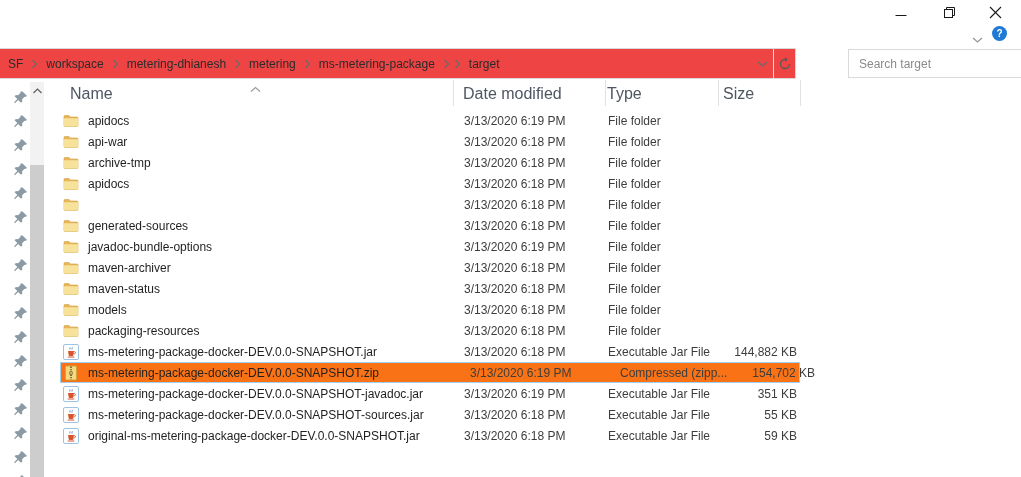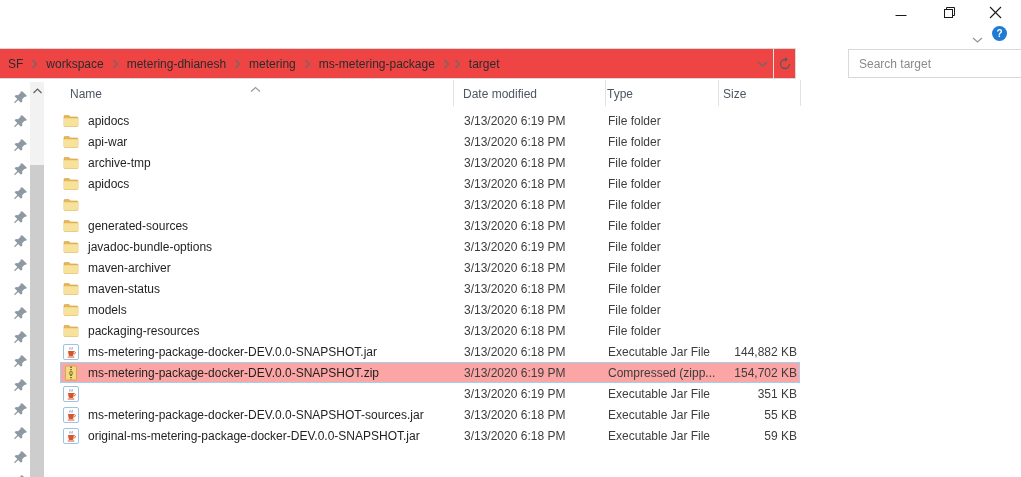--- a/index.html
+++ b/index.html
@@ -38,32 +38,32 @@
   #navpane { position:absolute; left:0; top:80px; width:50px; height:397px; background:#fff; }
   .pin { position:absolute; left:13px; width:15px; height:15px; }
   #nav-scrollbar { position:absolute; left:30px; top:2px; width:14px; height:395px; background:#f2f2f2; }
   #nav-scroll-up { position:absolute; left:0; top:2px; width:14px; height:14px;
                    display:flex; align-items:center; justify-content:center; }
   #nav-scroll-thumb { position:absolute; left:0; top:83px; width:14px; height:312px; background:#cdcdcd; }
 
   
   #list-header { position:absolute; left:60px; top:82px; width:740px; height:24px;
                  display:grid; grid-template-columns:395px 151px 114px 80px;
-                 align-items:center; font-size:12px; color:#4e5662; }
+                 align-items:center; font-size:16px; color:#4e5662; }
   #list-header .hcell { padding-left:10px; cursor:default; }
   #list-header .hcell.hdate { padding-left:8px; }
   #list-header .hcell.htype { padding-left:1px; }
   #list-header .hcell.hsize { padding-left:3px; }
   .colsep { position:absolute; top:80px; width:1px; height:26px; background:#e2e2e2; }
   #sort-chevron { position:absolute; left:250px; top:79px; }
 
   #rows { position:absolute; left:60px; top:110px; width:740px; }
   .row { display:grid; grid-template-columns:395px 151px 114px 80px; height:21px;
          align-items:center; border:1px solid transparent; font-size:12px; cursor:default; }
-  .row.selected { border-color:#9ed0f4; background:#fca5a5; }
+  .row.selected { border-color:#9ed0f4; background:#f97316;gap:6px; }
   .cell.name { display:flex; align-items:center; overflow:hidden; padding-left:2px; }
   .ficon { width:16px; height:16px; margin-right:9px; flex:0 0 16px; position:relative; }
   .ficon svg { display:none; position:absolute; left:0; top:0; }
   .ficon.folder svg.i-folder { display:block; }
   .ficon.jar svg.i-jar { display:block; }
   .ficon.zip svg.i-zip { display:block; }
   .fname { color:#1f1f1f; white-space:nowrap; }
   .cell.date { color:#3d3d3d; padding-left:8px; white-space:nowrap; }
   .cell.type { color:#3d3d3d; padding-left:1px; white-space:nowrap; overflow:hidden; }
   .cell.size { color:#3d3d3d; text-align:right; padding-right:4px; white-space:nowrap; }
@@ -462,20 +462,21 @@
 
         <svg class="i-jar" width="16" height="16" viewBox="0 0 16 16">
           <rect x="0.5" y="0.5" width="15" height="15" rx="1.5" fill="#ffffff" stroke="#9ec3e2" stroke-width="1"></rect>
           <path d="M5 7 H11 L10.3 11.2 C10.2 11.7 9.8 12 9.3 12 H6.7 C6.2 12 5.8 11.7 5.7 11.2 Z" fill="#d6552c"></path>
           <path d="M11 7.6 C12.2 7.6 12.6 8.3 12.4 9 C12.2 9.7 11.4 10.1 10.6 10" fill="none" stroke="#d6552c" stroke-width="0.9"></path>
           <path d="M6.8 5.5 C6.4 4.6 7.4 4.2 7.1 3.3 M9 5.5 C8.6 4.6 9.6 4.2 9.3 3.3" fill="none" stroke="#3f72a8" stroke-width="0.8"></path>
           <rect x="4.6" y="12.6" width="6.8" height="1" rx="0.5" fill="#d6552c"></rect>
         </svg>
 
       </span>
+      <span class="fname">ms-metering-package-docker-DEV.0.0-SNAPSHOT-javadoc.jar</span>
     </div>
     <div class="cell date">3/13/2020 6:19 PM</div>
     <div class="cell type">Executable Jar File</div>
     <div class="cell size">351 KB</div>
   </div>
 
   <div class="row">
     <div class="cell name">
       <span class="ficon jar">
 

